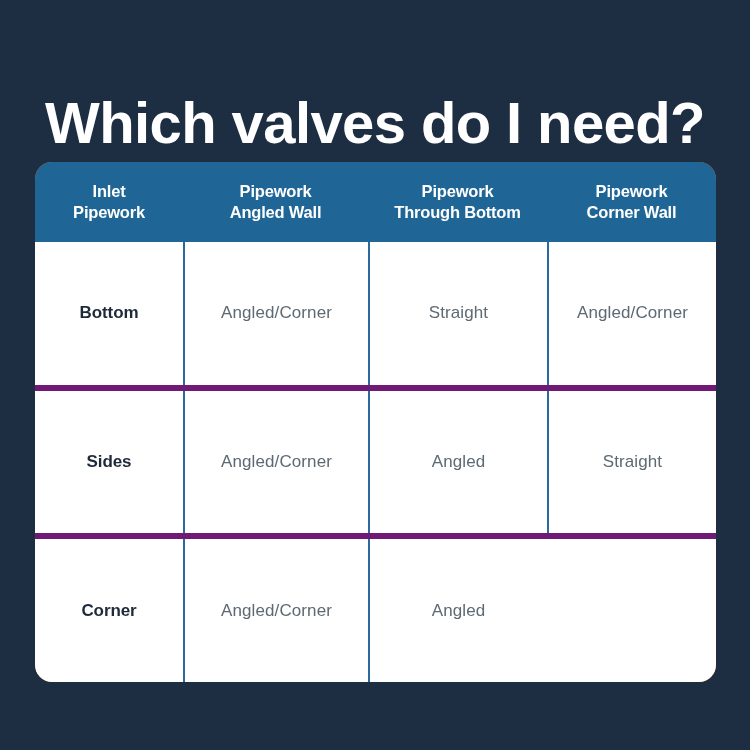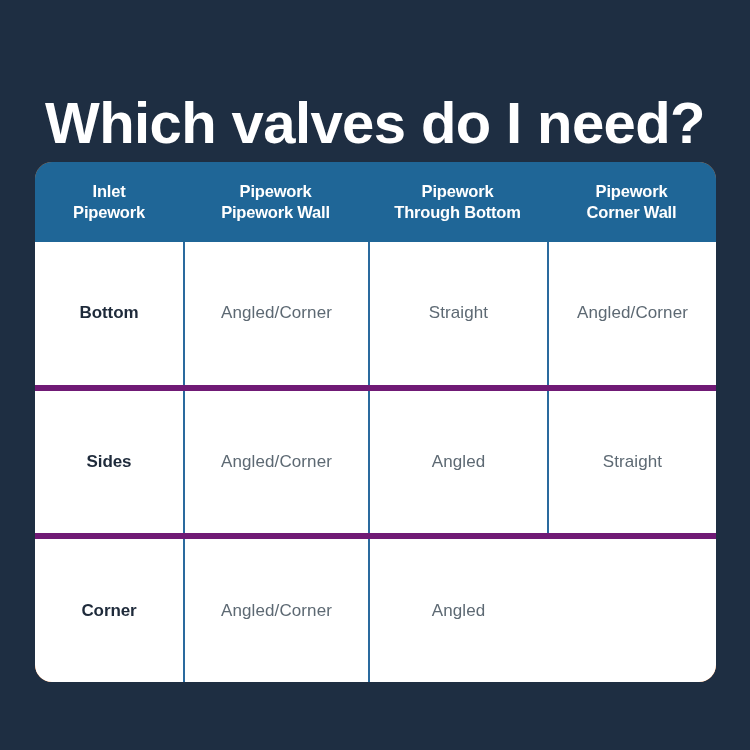--- a/index.html
+++ b/index.html
@@ -117,21 +117,21 @@
     <div class="table-head">
       <div class="hcell c0">
         <span>
           <span>Inlet</span><br>
           <span>Pipework</span>
         </span>
       </div>
       <div class="hcell c1">
         <span>
           <span>Pipework</span><br>
-          <span>Pipework Wall</span>
+          <span>Angled Wall</span>
         </span>
       </div>
       <div class="hcell c2">
         <span>
           <span>Pipework</span><br>
           <span>Through Bottom</span>
         </span>
       </div>
       <div class="hcell c3">
         <span>

